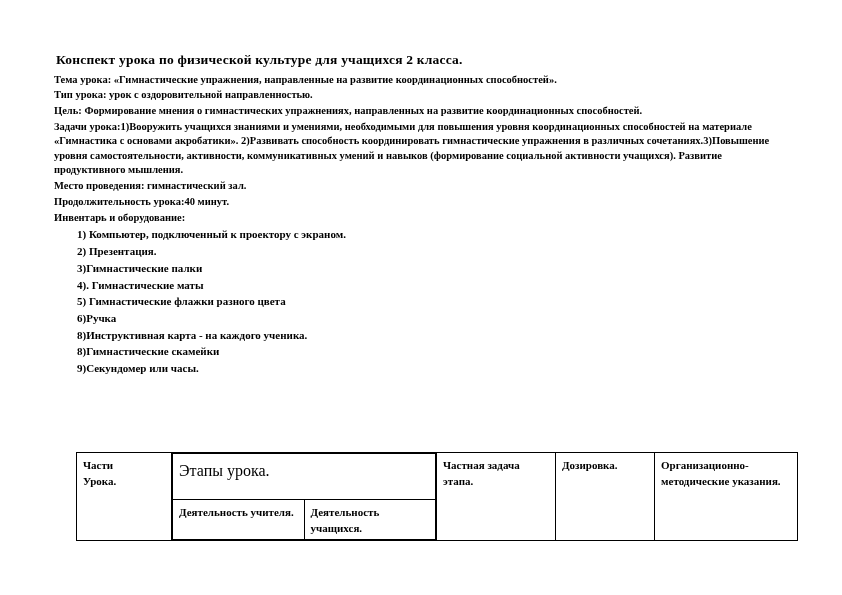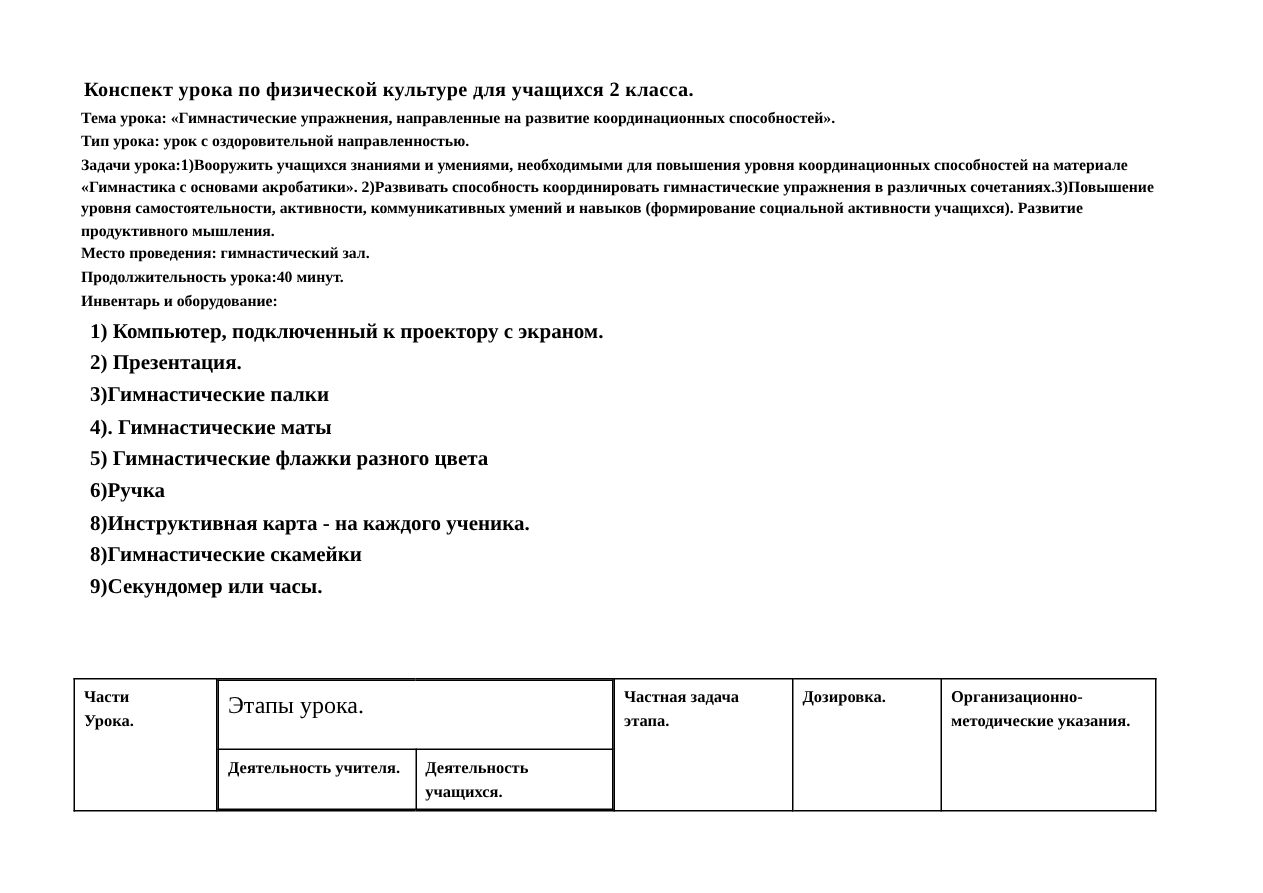--- a/index.html
+++ b/index.html
@@ -45,29 +45,29 @@
   }
   .para.block {
     line-height: 1.38;
   }
   .inventory {
     margin: 0;
     padding: 0;
     list-style: none;
   }
   .inventory li {
-    font-size: 14px;
+    font-size: 11px;
     font-weight: bold;
     line-height: 1.52;
-    margin-left: 8px;
+    margin-left: 25px;
   }
   
   .lesson-table {
     position: absolute;
-    left: 49px;
+    left: 76px;
     top: 452px;
     border-collapse: collapse;
     table-layout: fixed;
     width: 722px;
     font-size: 11px;
     font-weight: bold;
   }
   .lesson-table td {
     border: 1.3px solid #000000;
     vertical-align: top;
@@ -117,20 +117,21 @@
 <div class="page">
 
   <div class="doc-body">
 
     <div class="doc-title">Конспект  урока по физической  культуре  для учащихся  2 класса.</div>
 
     <p class="para block">Тема урока: «Гимнастические упражнения, направленные на развитие координационных способностей».</p>
 
     <p class="para">Тип урока: урок с оздоровительной направленностью.</p>
 
+    <p class="para block">Цель: Формирование мнения о гимнастических упражнениях, направленных на развитие координационных способностей.</p>
 
     <p class="para block">Задачи урока:1)Вооружить учащихся знаниями и умениями, необходимыми для повышения уровня координационных способностей на материале «Гимнастика с основами акробатики». 2)Развивать способность координировать гимнастические упражнения в различных сочетаниях.3)Повышение уровня самостоятельности, активности, коммуникативных умений и навыков (формирование социальной активности учащихся). Развитие продуктивного мышления.</p>
 
     <p class="para">Место проведения: гимнастический зал.</p>
 
     <p class="para">Продолжительность урока:40 минут.</p>
 
     <p class="para">Инвентарь и оборудование:</p>
 
     <ul class="inventory">

